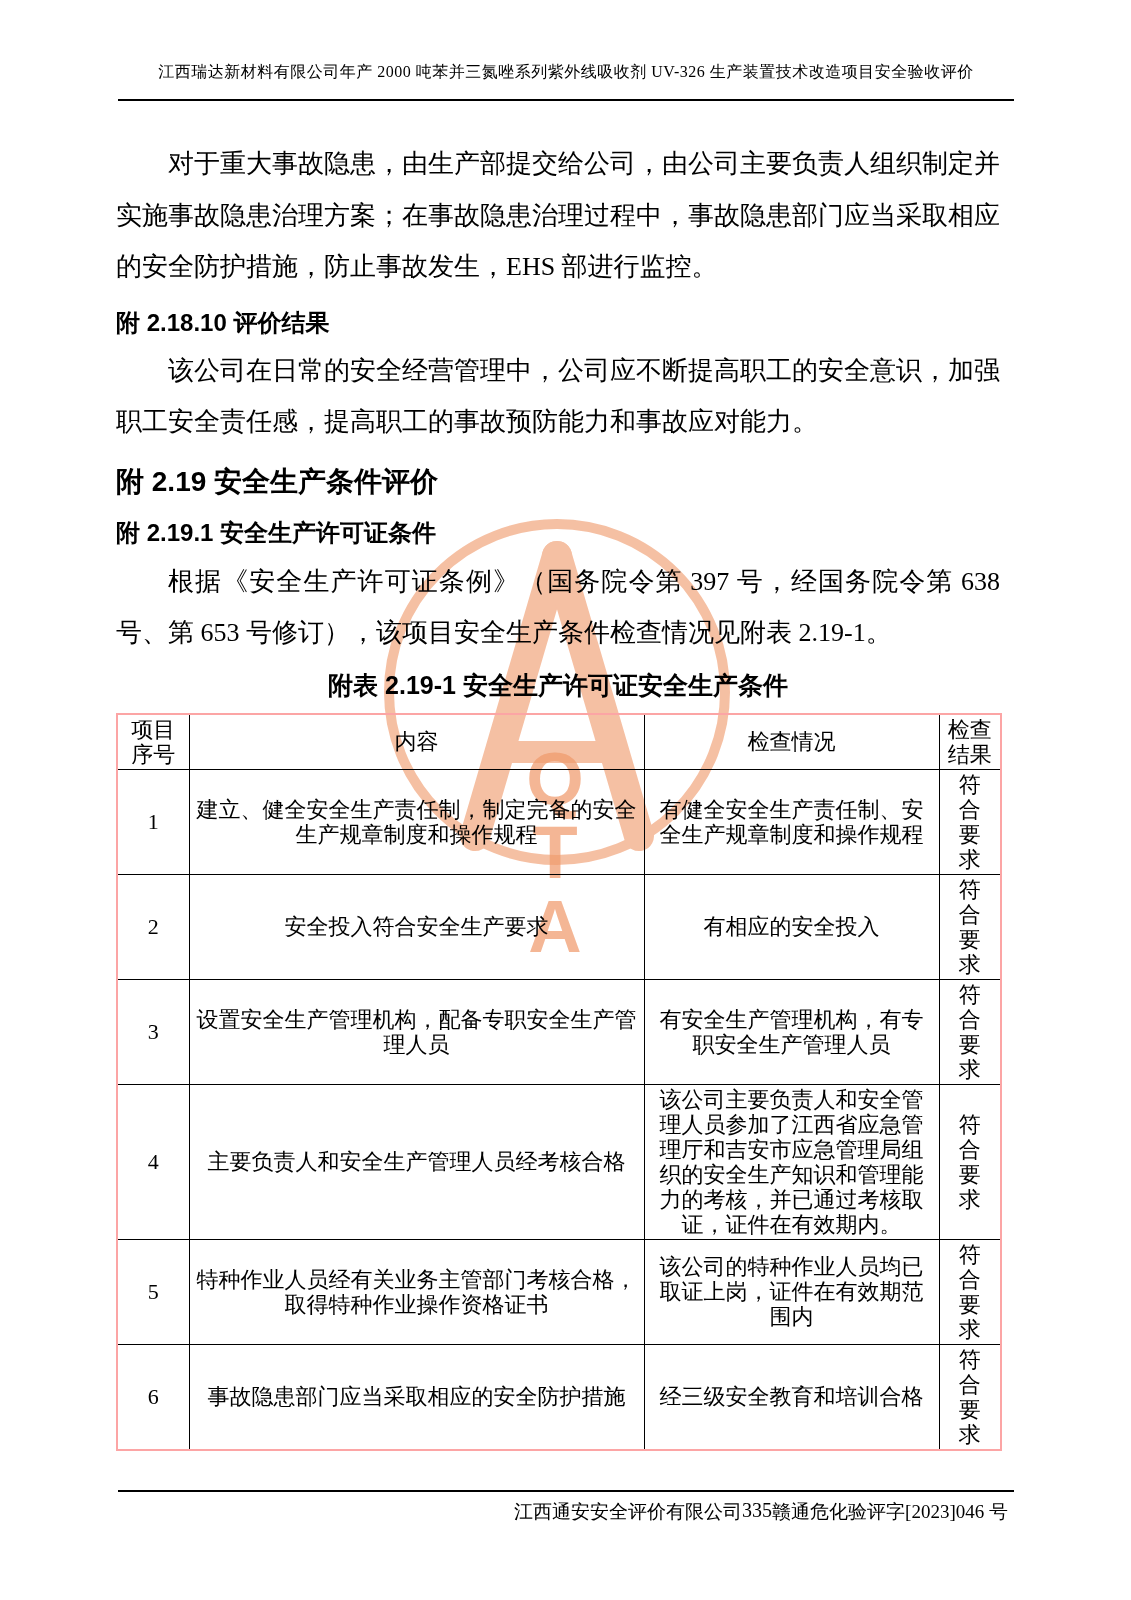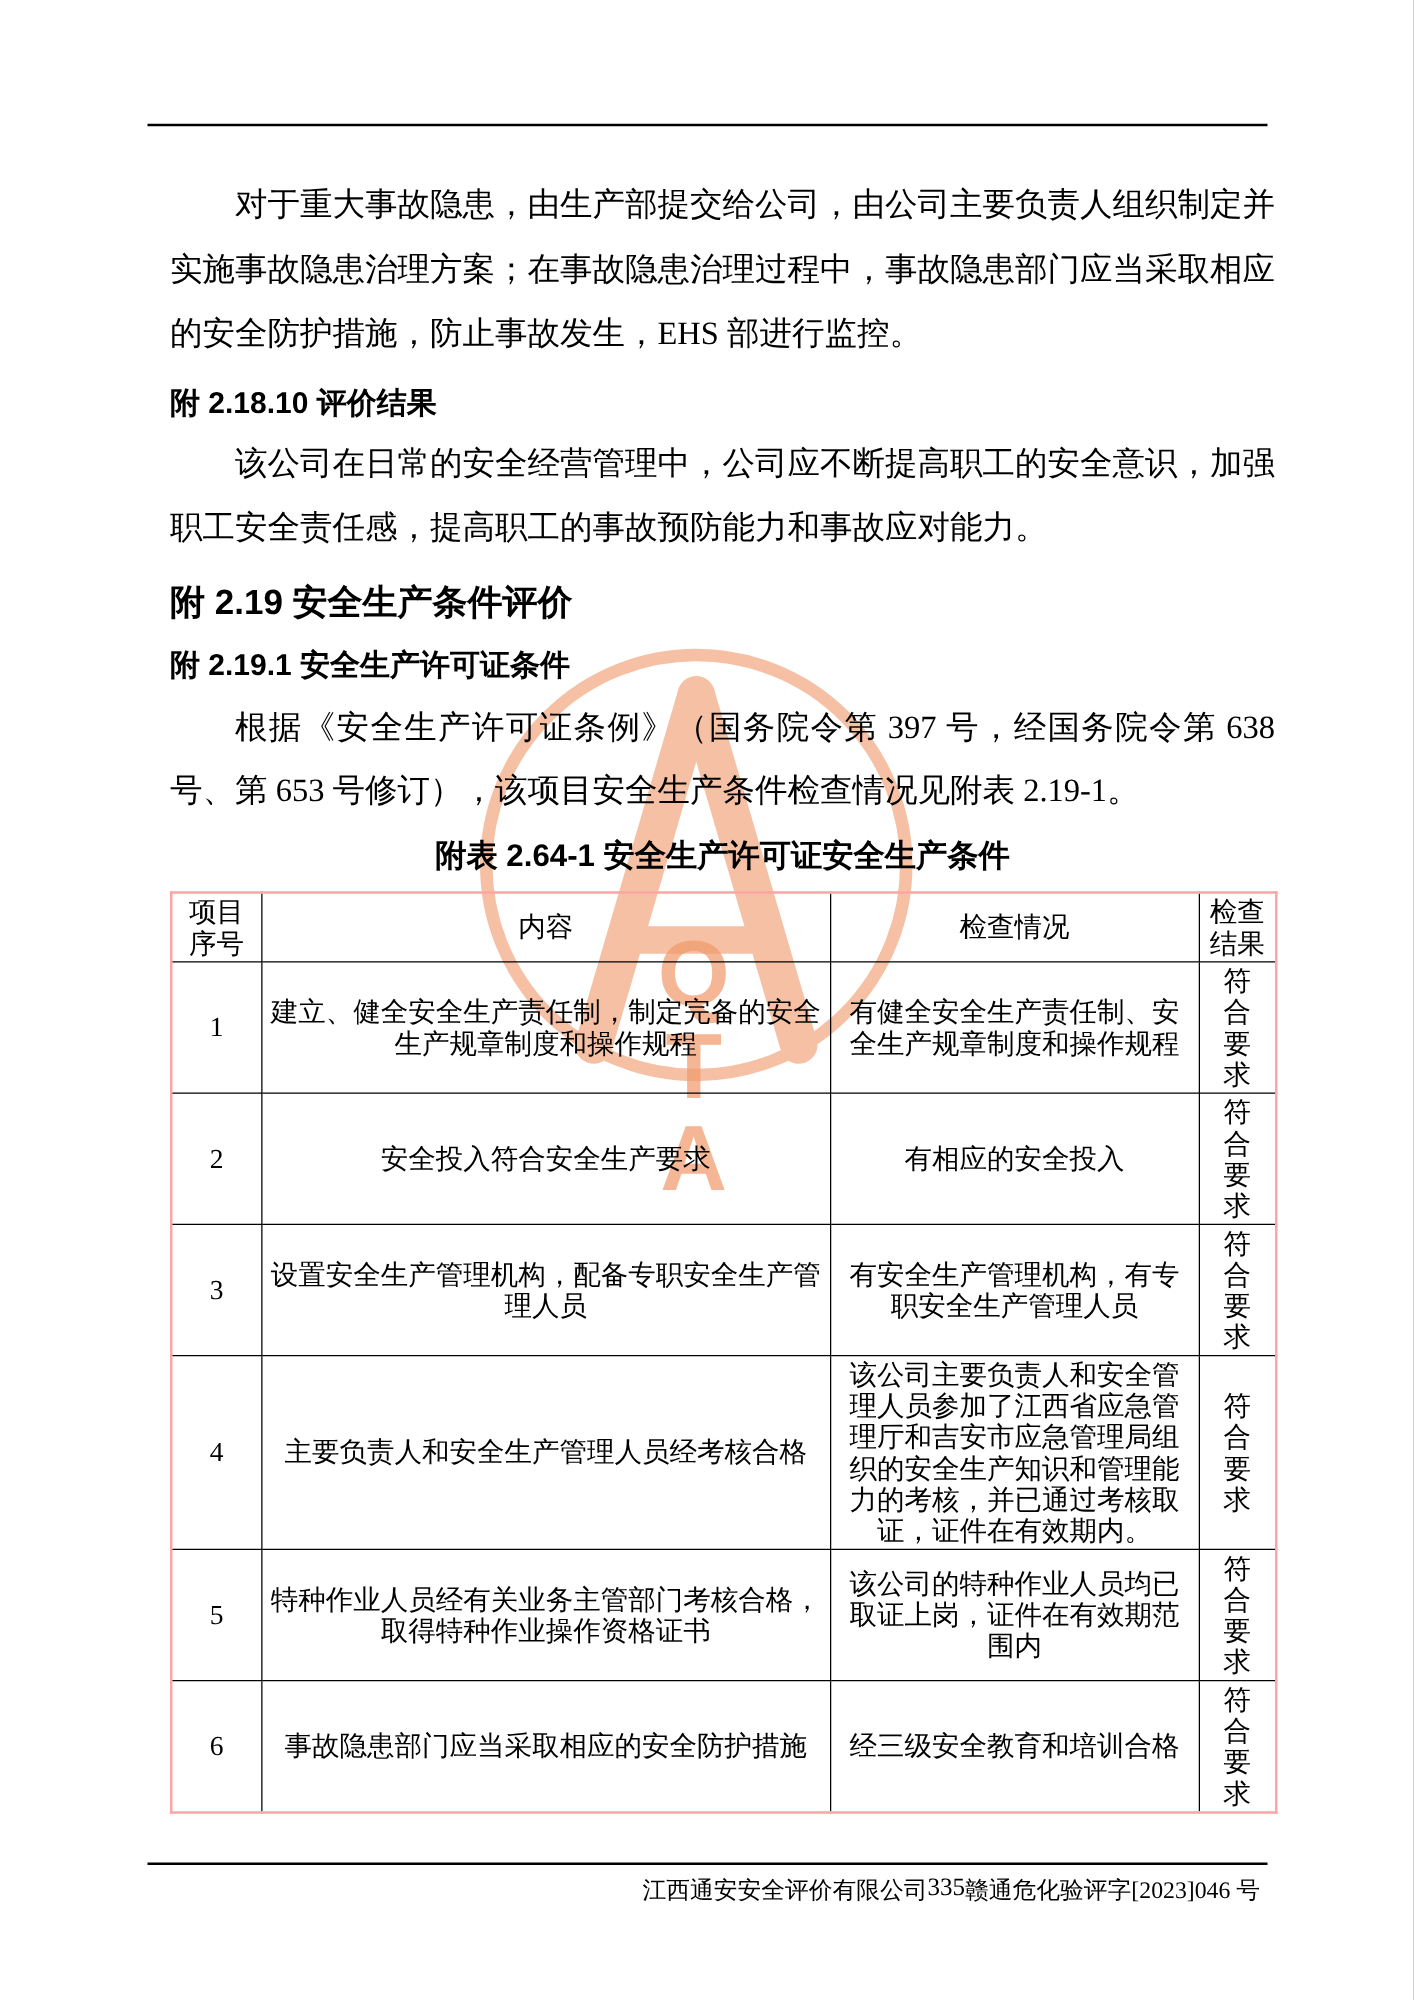--- a/index.html
+++ b/index.html
@@ -19,21 +19,21 @@
   
   .doc-header{position:absolute;z-index:2;top:62px;left:118px;width:896px;text-align:center;
               font-size:16px;letter-spacing:0.5px;white-space:nowrap;}
   .header-line{position:absolute;z-index:2;top:99px;left:118px;width:896px;border-top:2.5px solid #000;}
   .footer-line{position:absolute;z-index:2;top:1490px;left:118px;width:896px;border-top:2px solid #000;}
   .doc-footer{position:absolute;z-index:2;top:1499px;left:124px;width:884px;display:flex;
               justify-content:flex-end;align-items:flex-start;font-size:19px;}
   .doc-footer .f-center{font-size:20px;}
 
   
-  .content{position:absolute;z-index:2;top:138px;left:136px;width:884px;font-size:26px;line-height:51.5px;}
+  .content{position:absolute;z-index:2;top:138px;left:116px;width:884px;font-size:26px;line-height:51.5px;}
   p.body{margin:0;text-align:justify;text-indent:2em;}
   .h-small{font-family:"Liberation Sans","DejaVu Sans",sans-serif;font-weight:bold;
            font-size:24px;line-height:44px;margin:8px 0 0;}
   .h-mid{font-family:"Liberation Sans","DejaVu Sans",sans-serif;font-weight:bold;
          font-size:28px;line-height:52px;margin:8px 0 0;}
   .h-sub{font-family:"Liberation Sans","DejaVu Sans",sans-serif;font-weight:bold;
          font-size:24px;line-height:46px;margin:2px 0 0;}
   .t-title{font-family:"Liberation Sans","DejaVu Sans",sans-serif;font-weight:bold;
            font-size:25px;line-height:44px;margin:4px 0 6px;text-align:center;}
   p.m4{margin-top:4px;}
@@ -66,30 +66,31 @@
       <path d="M192 56 L274 336" stroke="#f09a6c" stroke-width="30" fill="none" stroke-linecap="round"></path>
       <path d="M136 252 L248 252" stroke="#f09a6c" stroke-width="22" fill="none"></path>
     </svg>
     <div class="wm-letters">
       <span>Q</span>
       <span>T</span>
       <span>A</span>
     </div>
   </div>
 
+  <div class="doc-header">江西瑞达新材料有限公司年产 2000 吨苯并三氮唑系列紫外线吸收剂 UV-326 生产装置技术改造项目安全验收评价</div>
   <div class="header-line"></div>
 
   <div class="content">
     <p class="body">对于重大事故隐患，由生产部提交给公司，由公司主要负责人组织制定并实施事故隐患治理方案；在事故隐患治理过程中，事故隐患部门应当采取相应的安全防护措施，防止事故发生，EHS 部进行监控。</p>
     <div class="h-small">附 2.18.10 评价结果</div>
     <p class="body">该公司在日常的安全经营管理中，公司应不断提高职工的安全意识，加强职工安全责任感，提高职工的事故预防能力和事故应对能力。</p>
     <div class="h-mid">附 2.19 安全生产条件评价</div>
     <div class="h-sub">附 2.19.1 安全生产许可证条件</div>
     <p class="body">根据《安全生产许可证条例》（国务院令第 397 号，经国务院令第 638 号、第 653 号修订），该项目安全生产条件检查情况见附表 2.19-1。</p>
-    <div class="t-title">附表 2.64-1 安全生产许可证安全生产条件</div>
+    <div class="t-title">附表 2.19-1 安全生产许可证安全生产条件</div>
 
     <table class="cond-table">
       <colgroup>
         <col style="width:72px">
           <col style="width:455px">
           <col style="width:295px">
           <col style="width:62px">
       </colgroup>
       <tbody>
         <tr class="thead-row">

